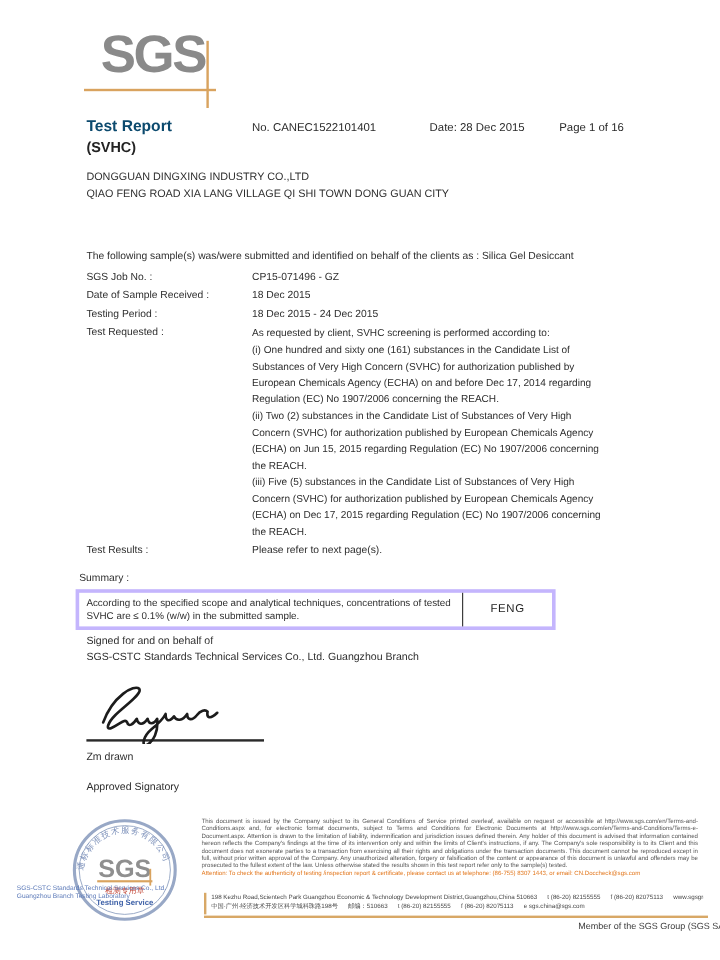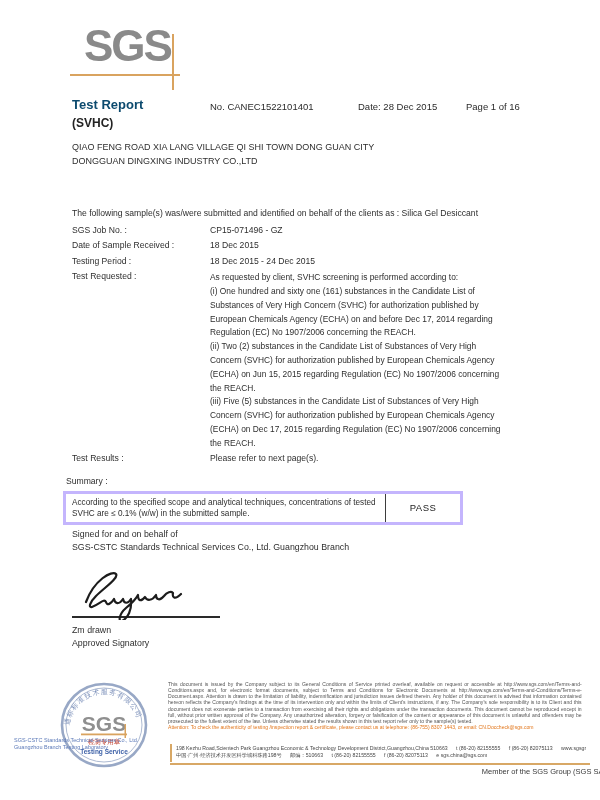--- a/index.html
+++ b/index.html
@@ -35,21 +35,21 @@
   .summary-text{width:320px;flex:none;border-right:1px solid #3d3d3d;padding:3px 6px;
                 font-size:8.2px;line-height:11px;box-sizing:border-box;}
   .summary-pass{flex:1;display:flex;align-items:center;justify-content:center;
                 font-size:9.5px;letter-spacing:.5px;color:#222;}
 
   
   .sig-block{position:absolute;left:72px;top:528px;font-size:8.8px;line-height:13px;color:#2e2e2e;}
   .sig-svg{display:block;margin:12px 0 0 2px;}
   .sig-line{width:148px;height:2px;background:#2a2a2a;margin-top:-4px;}
   .sig-name{margin-top:6px;}
-  .sig-role{margin-top:0;}
+  .sig-role{margin-top:12px;}
 
   
   .stamp-svg{position:absolute;left:56px;top:680px;}
   .stamp-overlay{position:absolute;left:14px;top:737px;width:200px;height:20px;overflow:hidden;}
   .stamp-overlay-inner{width:400px;transform:scale(0.5);transform-origin:0 0;
                        font-size:11px;line-height:12.5px;color:#5b79b8;}
   .fineprint{position:absolute;left:168px;top:681px;width:416px;height:62px;overflow:hidden;}
   .fineprint-inner{width:766px;transform:scale(0.54);transform-origin:0 0;
                    font-size:9.4px;line-height:11.4px;color:#555;text-align:justify;}
   .attn{color:#e2761b;}
@@ -70,22 +70,22 @@
   <div class="logo-hline"></div>
   <div class="logo-vline"></div>
 
   <div class="hdr-title">Test Report</div>
   <div class="hdr-sub">(SVHC)</div>
   <div class="hdr-no">No. CANEC1522101401</div>
   <div class="hdr-date">Date: 28 Dec 2015</div>
   <div class="hdr-page">Page 1 of 16</div>
 
   <div class="client">
+    <div>DONGGUAN DINGXING INDUSTRY CO.,LTD</div>
     <div>QIAO FENG ROAD XIA LANG VILLAGE QI SHI TOWN DONG GUAN CITY</div>
-    <div>DONGGUAN DINGXING INDUSTRY CO.,LTD</div>
   </div>
 
   <div class="middle">
     <div class="intro">The following sample(s) was/were submitted and identified on behalf of the clients as : Silica Gel Desiccant</div>
     <div class="row">
       <span class="lbl">SGS Job No. :</span>
       <span class="val">CP15-071496 - GZ</span>
     </div>
     <div class="row">
       <span class="lbl">Date of Sample Received :</span>
@@ -103,21 +103,21 @@
 (iii) Five (5) substances in the Candidate List of Substances of Very High Concern (SVHC) for authorization published by European Chemicals Agency (ECHA) on Dec 17, 2015 regarding Regulation (EC) No 1907/2006 concerning the REACH.</span>
     </div>
     <div class="row">
       <span class="lbl">Test Results :</span>
       <span class="val">Please refer to next page(s).</span>
     </div>
 
     <div class="summary-label">Summary :</div>
     <div class="summary-box">
       <div class="summary-text">According to the specified scope and analytical techniques, concentrations of tested SVHC are ≤ 0.1% (w/w) in the submitted sample.</div>
-      <div class="summary-pass">PASS</div>
+      <div class="summary-pass">FENG</div>
     </div>
   </div>
 
   <div class="sig-block">
     <div>Signed for and on behalf of</div>
     <div>SGS-CSTC Standards Technical Services Co., Ltd. Guangzhou Branch</div>
     <svg class="sig-svg" width="150" height="54" viewBox="0 0 150 54">
       <path d="M12 36 C20 14 38 4 42 8 C45 12 30 22 22 30 C16 36 14 42 18 41 C26 38 30 32 32 36 C33 40 37 38 40 33 C41 38 45 39 49 33 C50 38 54 38 57 33 C58 44 54 52 48 55 C44 56 45 48 52 42 C58 37 62 33 64 29 C64 35 67 36 71 31 C73 35 78 35 82 29 C82 34 86 35 90 30 C93 26 97 25 99 27 C98 32 101 34 107 28" stroke="#1c1c1c" stroke-width="2.2" fill="none" stroke-linecap="round" stroke-linejoin="round"></path>
     </svg>
     <div class="sig-line"></div>

